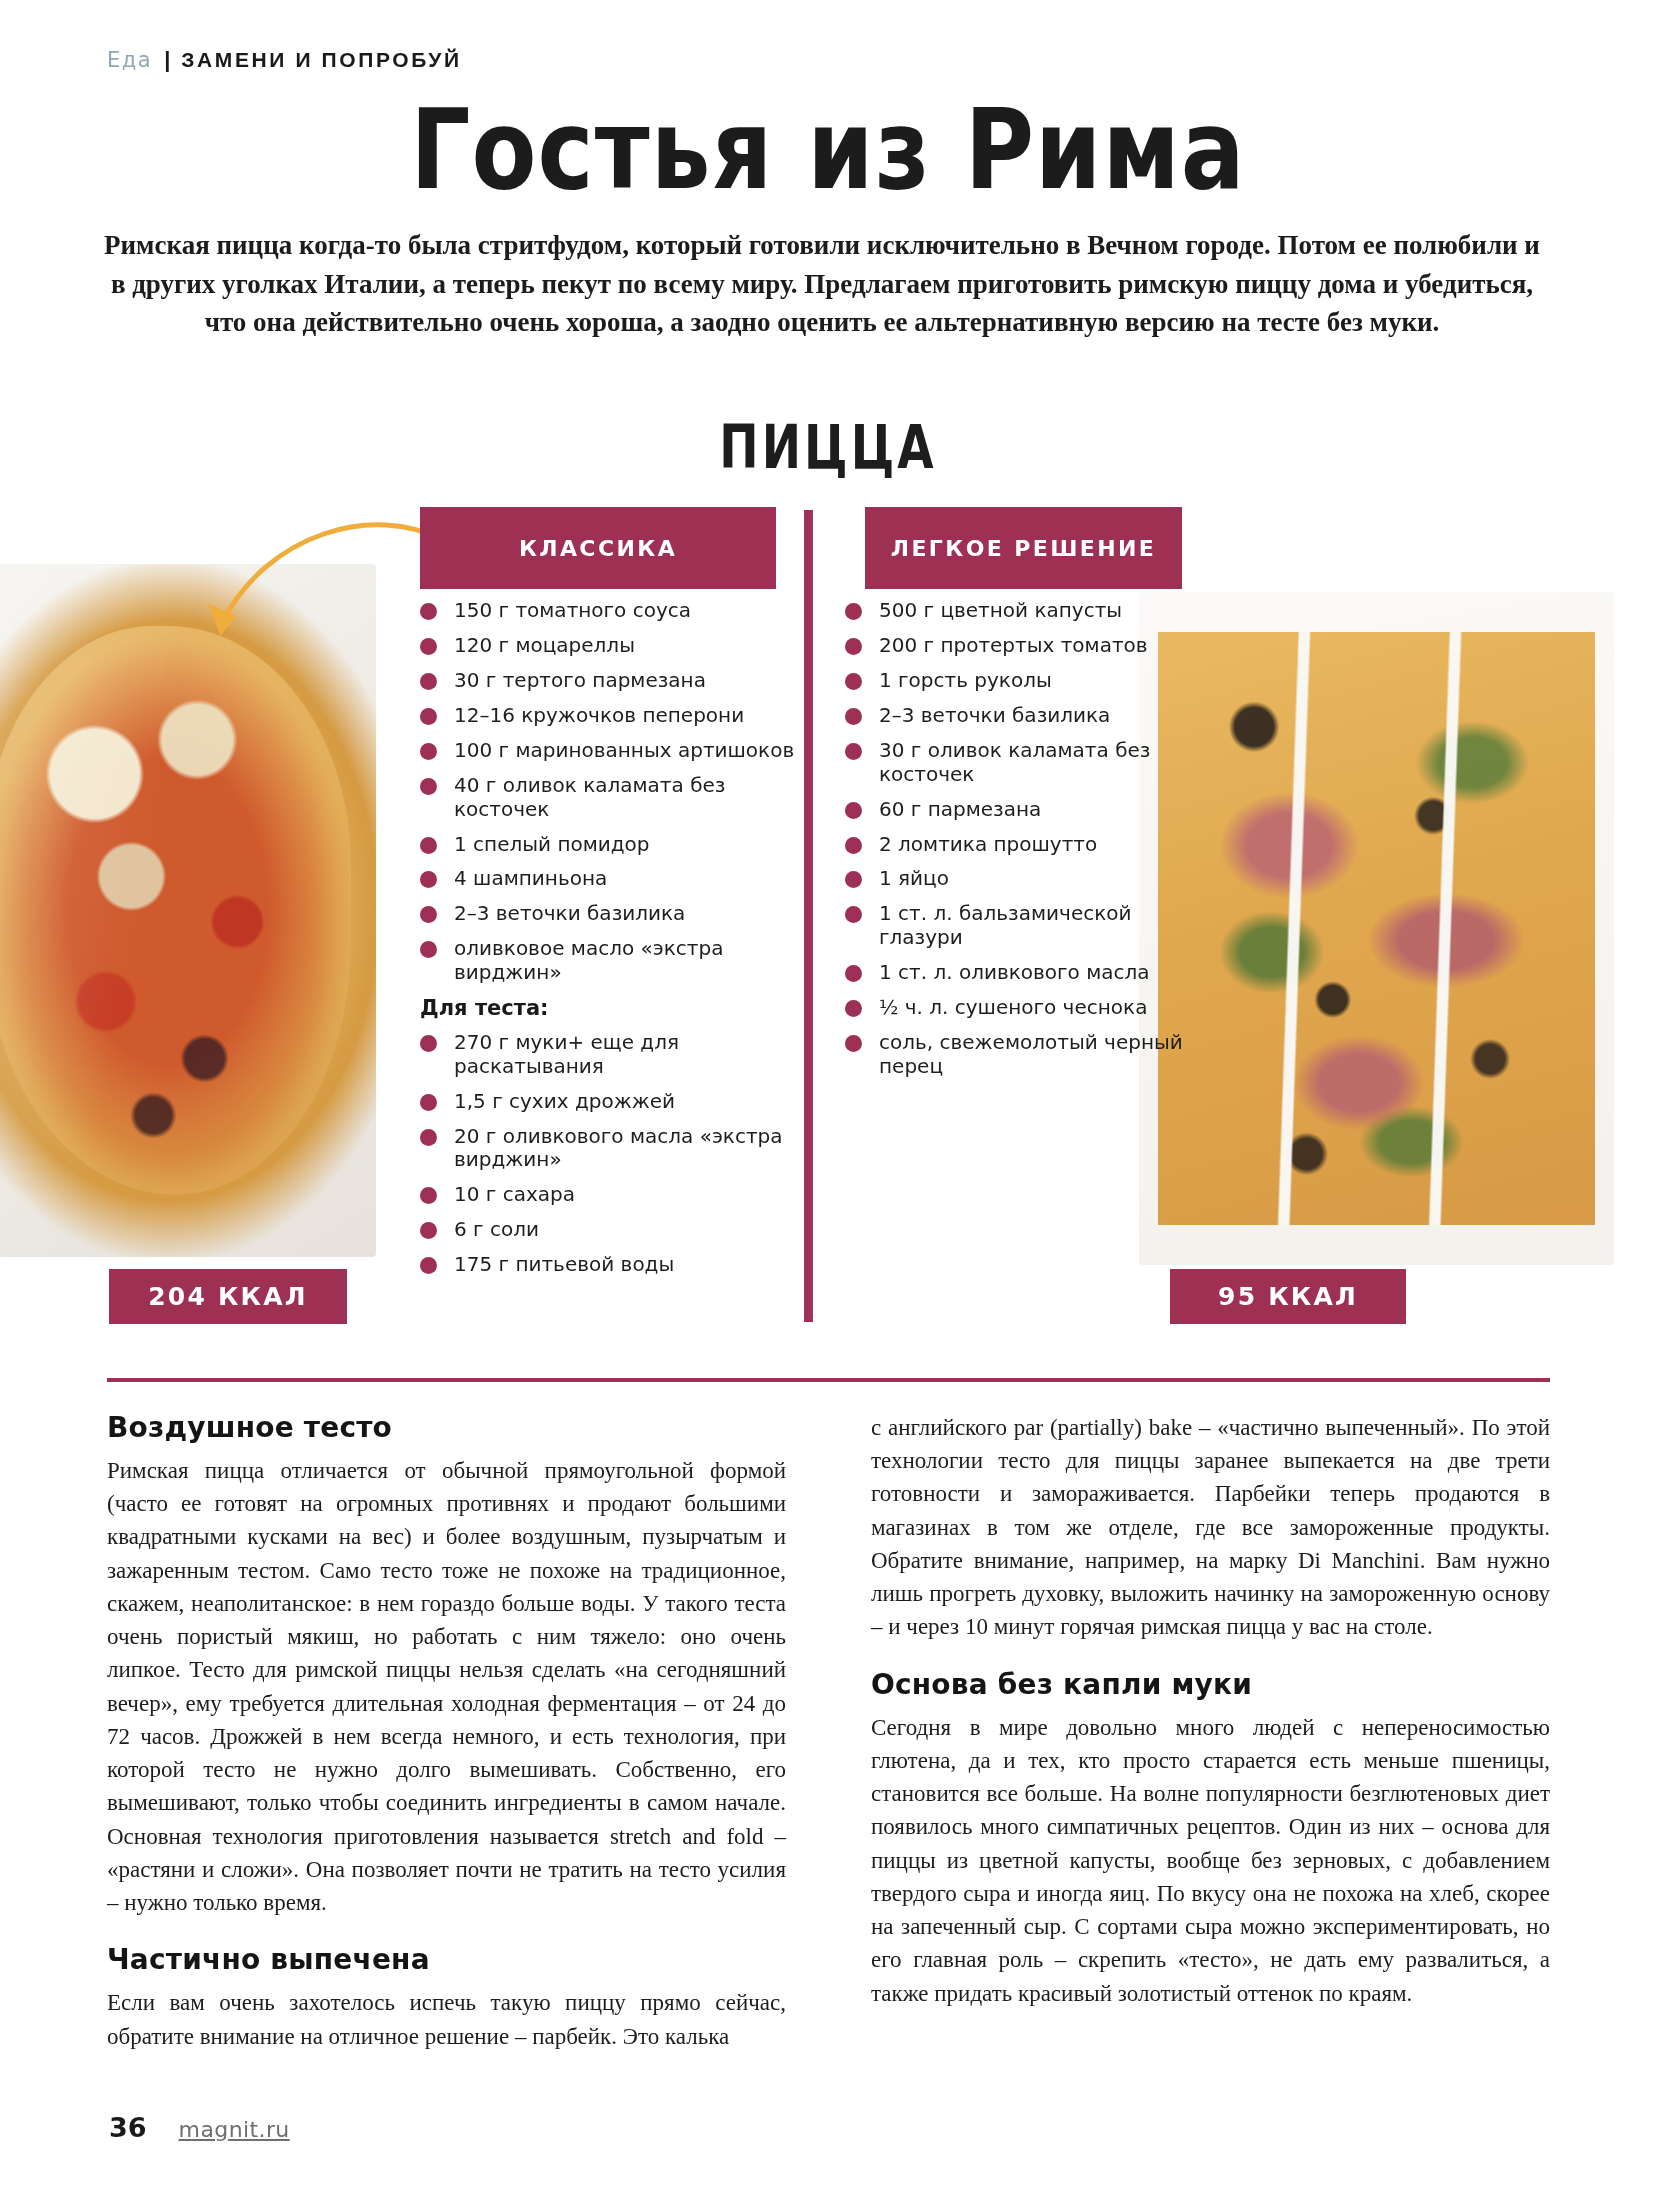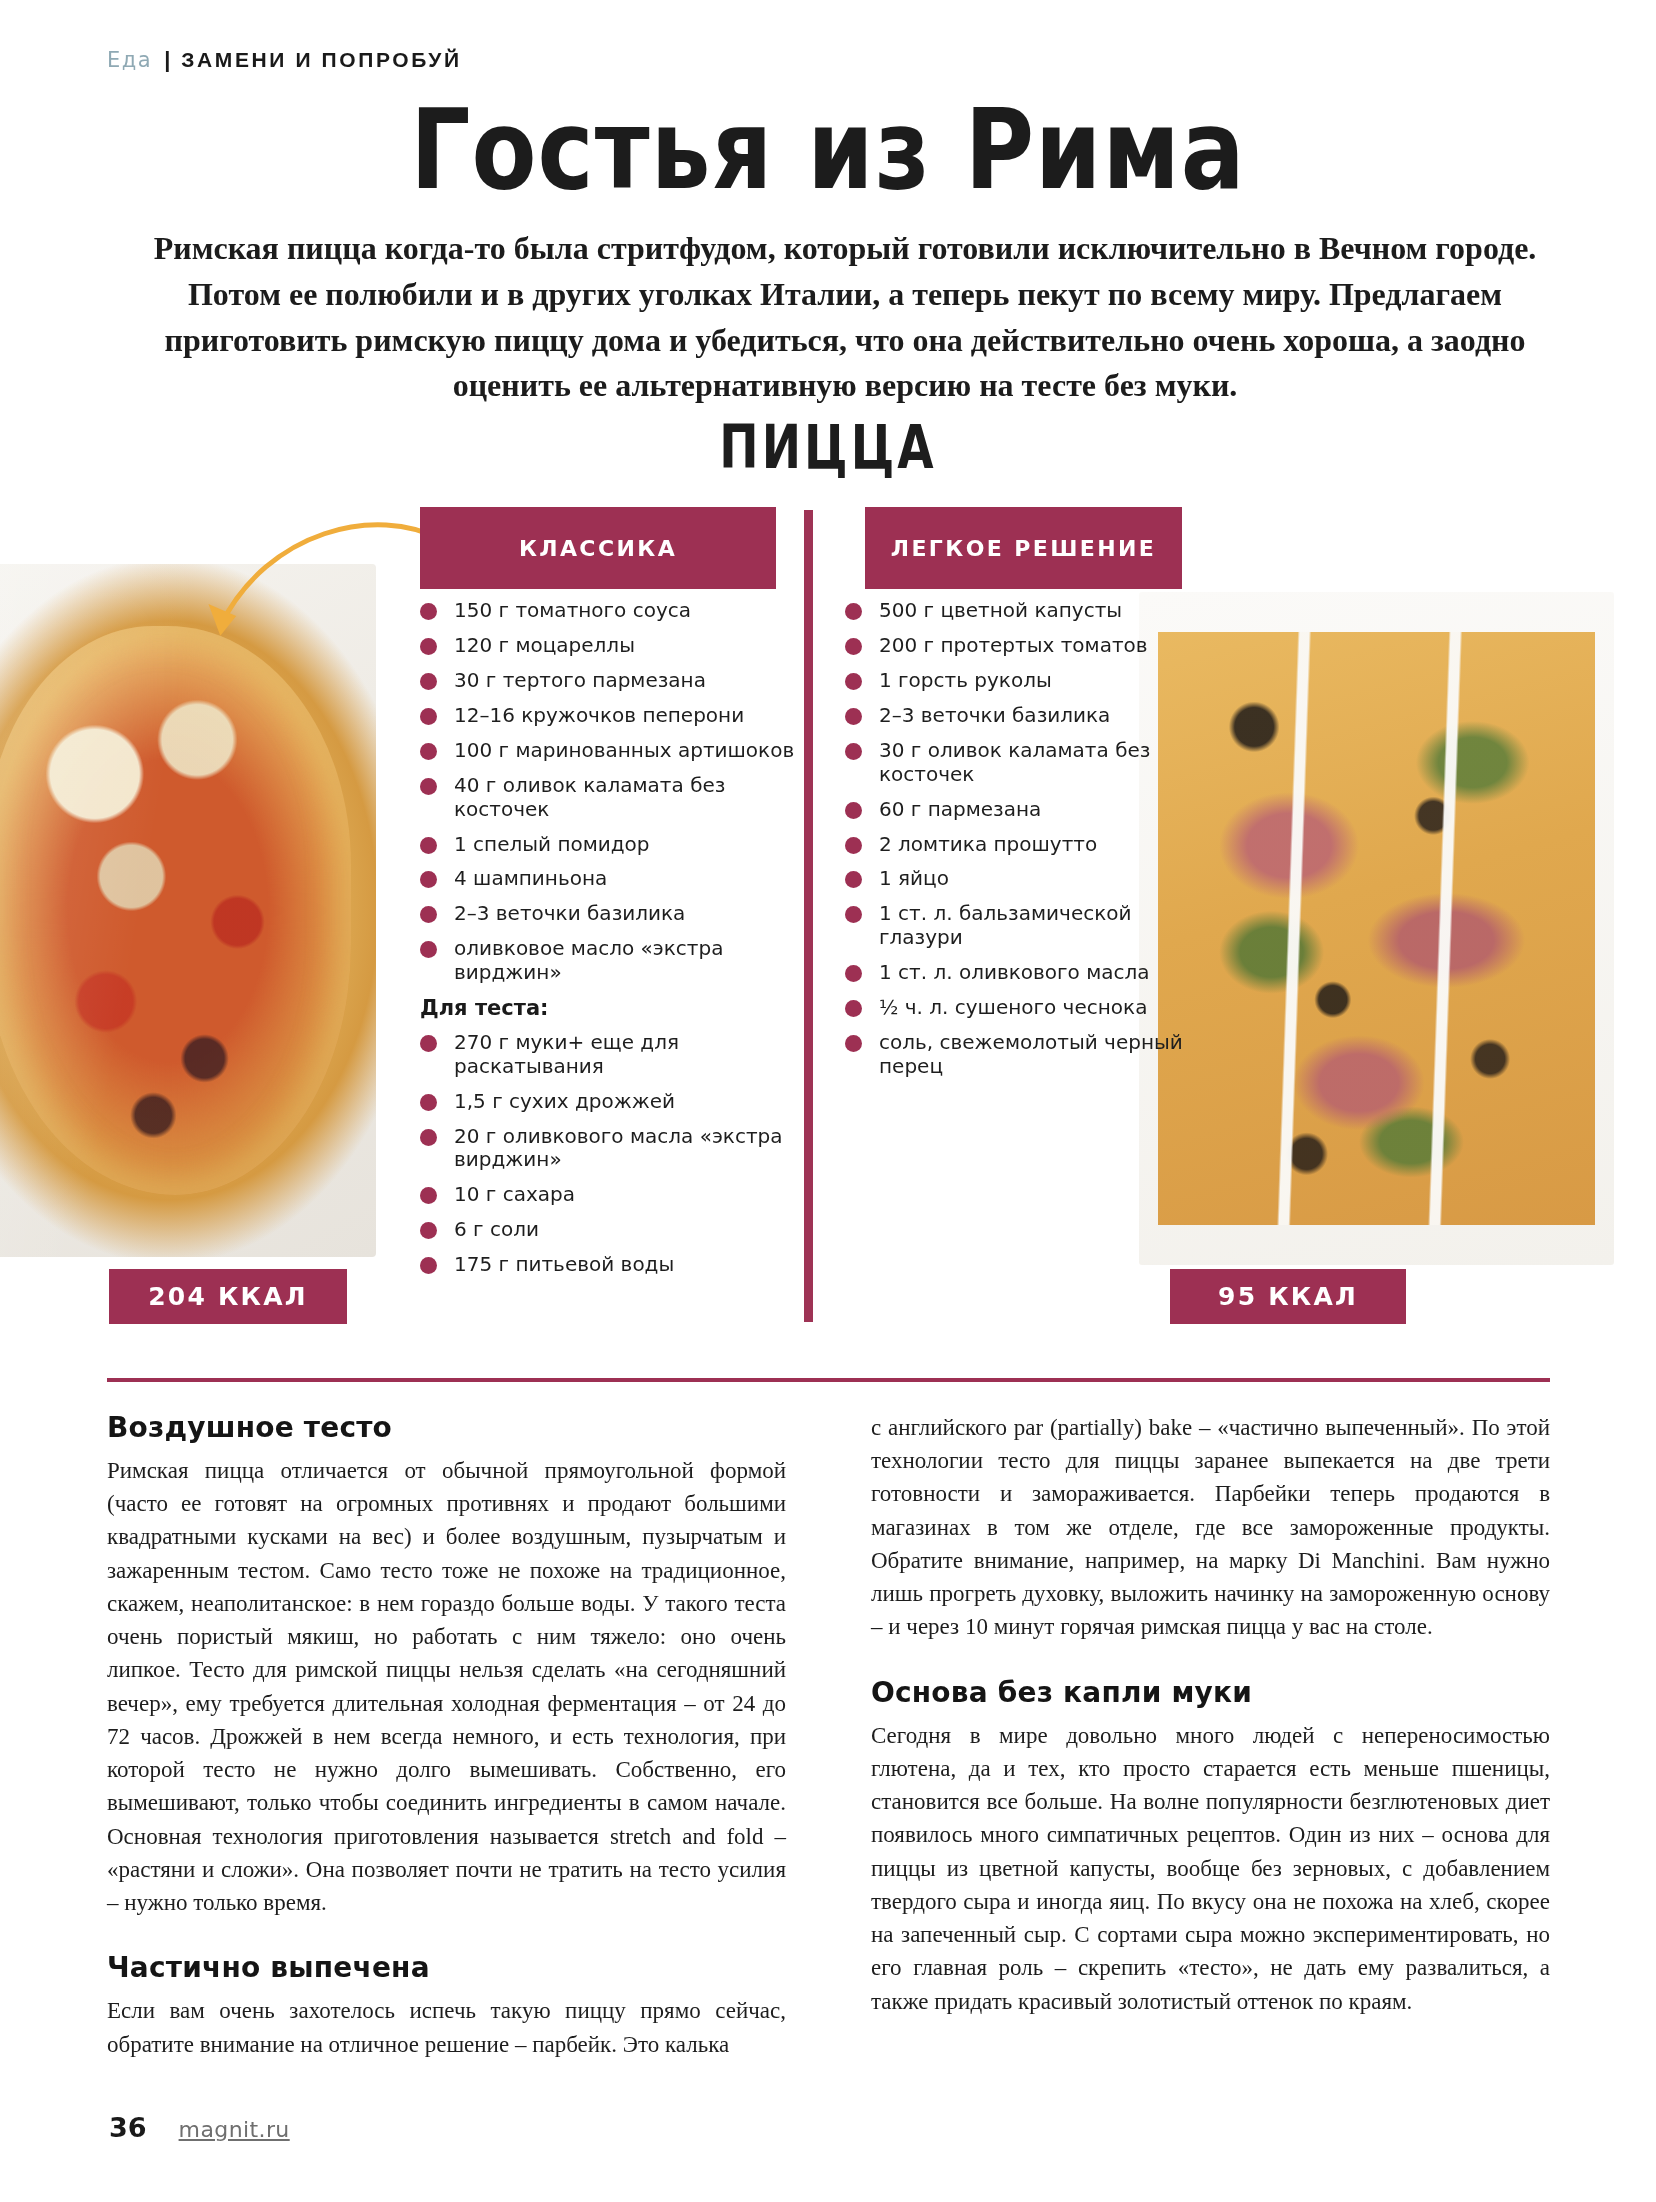--- a/index.html
+++ b/index.html
@@ -61,27 +61,27 @@
     line-height: 1;
     color: #1c1c1c;
     letter-spacing: 1px;
     transform: scaleY(1.22) scaleX(1.04);
     transform-origin: center top;
   }
 
   
   .deck {
     position: absolute;
-    left: 125px;
+    left: 102px;
     width: 1440px;
     top: 226px;
     text-align: center;
     font-family: "Liberation Serif", serif;
     font-weight: bold;
-    font-size: 32px;
+    font-size: 27px;
     line-height: 1.43;
     color: #1c1c1c;
   }
 
   
   .section-title {
     position: absolute;
     left: 0; right: 0;
     top: 411px;
     text-align: center;
@@ -264,21 +264,21 @@
   }
 
   .para {
     font-family: "Liberation Serif", serif;
     font-size: 23px;
     line-height: 1.445;
     color: #1d1d1d;
     text-align: justify;
     margin-bottom: 0;
   }
-  .para + .sub-h { margin-top: 32px; }
+  .para + .sub-h { margin-top: 24px; }
 
   
   .footer { position: absolute; left: 109px; bottom: 60px; display: flex; align-items: baseline; gap: 32px; }
   .folio {
     font-family: "DejaVu Sans", sans-serif;
     font-weight: bold;
     font-size: 27px;
     color: #1a1a1a;
   }
   .site {

